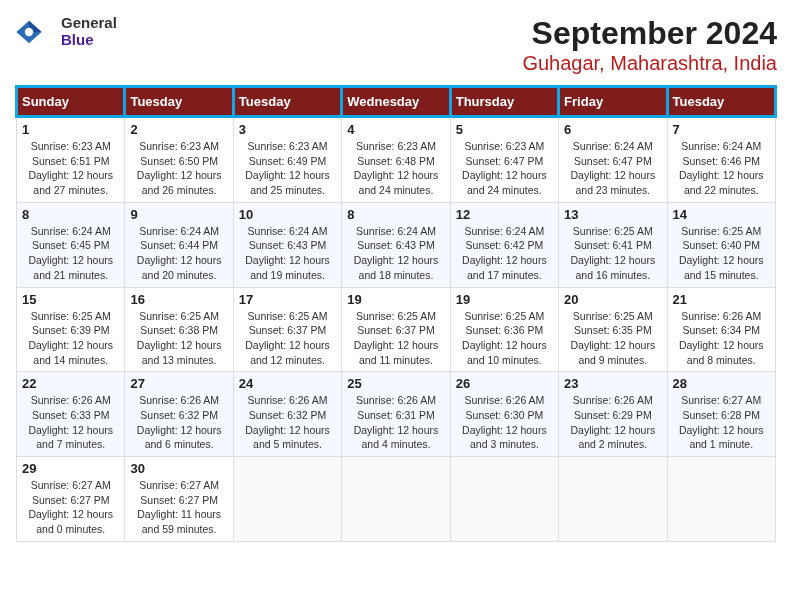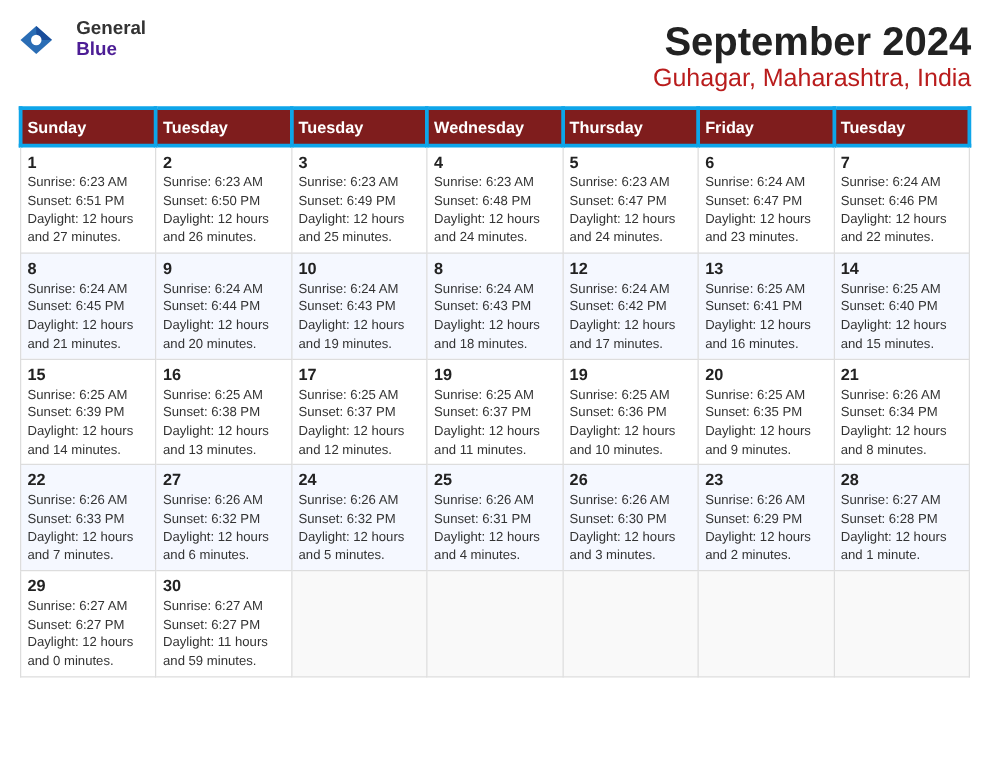--- a/index.html
+++ b/index.html
@@ -75,20 +75,21 @@
       font-size: 13px;
       font-weight: bold;
       color: #222;
       display: block;
       margin-bottom: 2px;
     }
     .day-info {
       color: #333;
       font-size: 10.5px;
       line-height: 1.4;
+      text-align: center;
     }
     .empty-cell {
       background: #f9f9f9 !important;
     }
   </style>
 </head>
 <body>
 
 <div class="header-area">
   <div class="logo">

